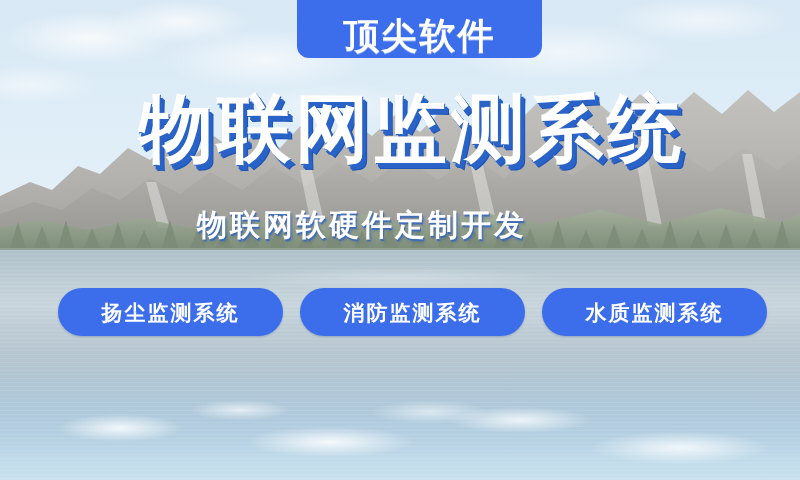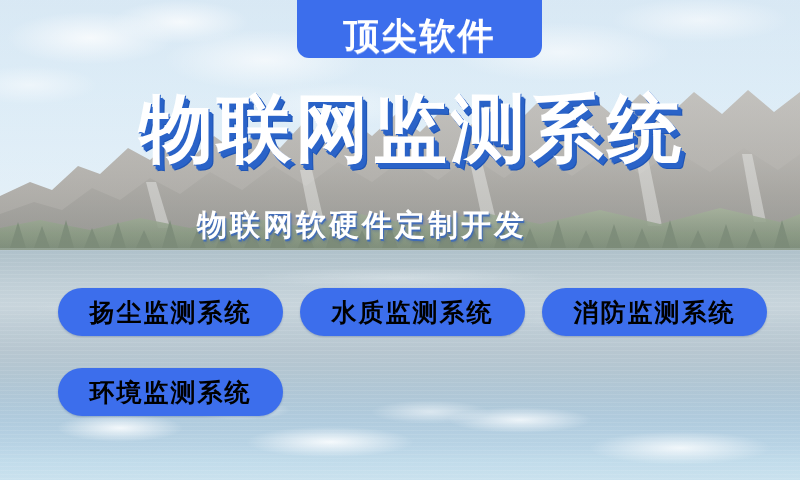--- a/index.html
+++ b/index.html
@@ -179,22 +179,22 @@
   .pill {
     background: #3c6eec;
     border-radius: 26px;
     display: flex;
     align-items: center;
     justify-content: center;
     cursor: pointer;
     box-shadow: 0 1px 2px rgba(30,60,120,.25);
   }
   .pill-text {
-    color: #000000;
-    font-size: 25px;
+    color: #ffffff;
+    font-size: 21px;
     font-weight: bold;
     letter-spacing: 2px;
     line-height: 1;
     white-space: nowrap;
   }
 </style>
 </head>
 <body>
 
 <div id="banner">
@@ -297,24 +297,21 @@
 
     <div class="headline">物联网监测系统</div>
 
     <div class="subtitle">物联网软硬件定制开发</div>
 
     <div class="pill-grid">
       <div class="pill">
         <span class="pill-text">扬尘监测系统</span>
       </div>
       <div class="pill">
-        <span class="pill-text">水质监测系统</span>
-      </div>
-      <div class="pill">
         <span class="pill-text">消防监测系统</span>
       </div>
       <div class="pill">
-        <span class="pill-text">环境监测系统</span>
+        <span class="pill-text">水质监测系统</span>
       </div>
     </div>
 
   </div>
 </div>
 
 </body></html>

